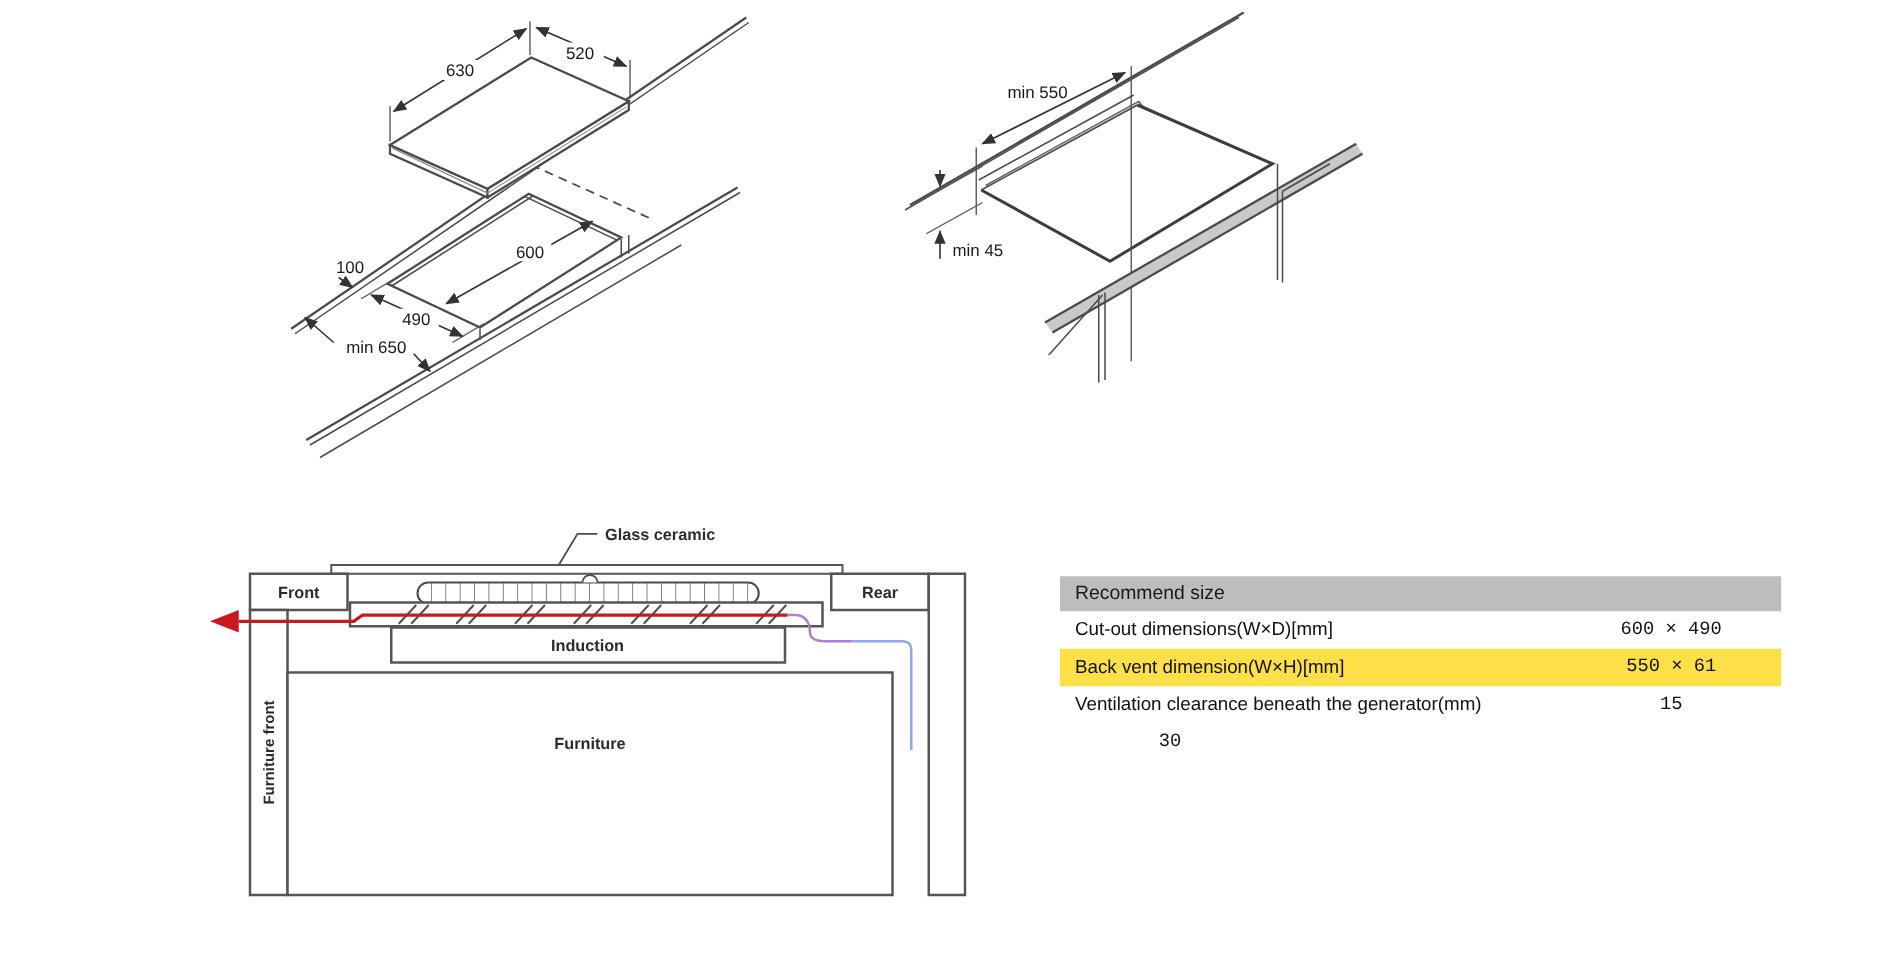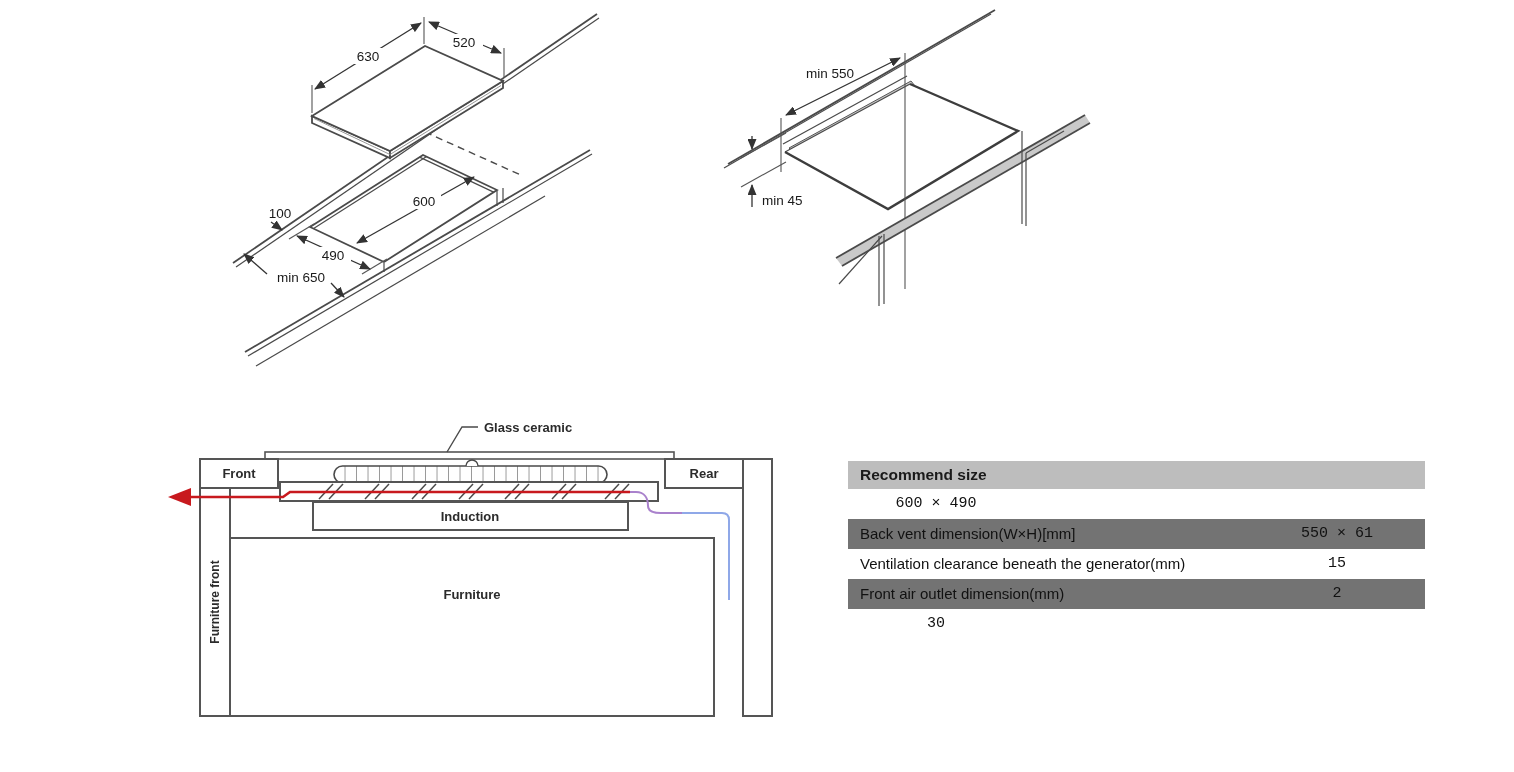--- a/index.html
+++ b/index.html
@@ -12,24 +12,24 @@
   .dimln{stroke:#333333;stroke-width:1.3;fill:none;}
   .ext{stroke:#555555;stroke-width:1.1;fill:none;}
   .dash{stroke:#4a4a4a;stroke-width:1.4;fill:none;stroke-dasharray:7 5;}
   .whitefill{fill:#ffffff;stroke:#4a4a4a;stroke-width:1.8;}
   .boxcs{fill:#ffffff;stroke:#555555;stroke-width:2;}
   .dimtxt{font:13.5px "Liberation Sans", sans-serif;fill:#1a1a1a;}
   .cstxt{font:bold 13px "Liberation Sans", sans-serif;fill:#2b2b2b;}
   .grayfill{fill:#c9c9c9;}
   
   #spec-table{position:absolute;left:848px;top:461px;width:577px;font-size:15px;color:#111;}
-  #spec-table .t-header{background:#bdbdbd;font-weight:bold;height:28px;line-height:28px;
+  #spec-table .t-header{background:#bdbdbd;font-weight:normal;height:28px;line-height:28px;
       padding-left:12px;font-size:15.5px;color:#1a1a1a;}
   #spec-table .t-row{display:flex;height:30px;line-height:30px;}
-  #spec-table .t-row.alt{background:#737373;}
+  #spec-table .t-row.alt{background:#fde047;}
   #spec-table .t-label{flex:1;padding-left:12px;white-space:nowrap;}
   #spec-table .t-value{width:176px;text-align:center;font-family:Liberation Mono, monospace;}
 </style>
 </head>
 <body>
 
 <div id="stage">
 
   <svg style="left:150px;top:0px" width="480" height="390" viewBox="150 0 480 390">
     <defs>
@@ -211,32 +211,29 @@
 
     <g>
       <polyline points="478,427 462,427 447,452" stroke="#4a4a4a" stroke-width="1.4" fill="none"></polyline>
       <text class="cstxt" x="484" y="432">Glass ceramic</text>
     </g>
   </svg>
 
   <div id="spec-table">
     <div class="t-header">Recommend size</div>
     <div class="t-row">
+      <div class="t-label">Cut-out dimensions(W×D)[mm]</div>
       <div class="t-value">600 × 490</div>
     </div>
     <div class="t-row alt">
       <div class="t-label">Back vent dimension(W×H)[mm]</div>
       <div class="t-value">550 × 61</div>
     </div>
     <div class="t-row">
       <div class="t-label">Ventilation clearance beneath the generator(mm)</div>
       <div class="t-value">15</div>
     </div>
-    <div class="t-row alt">
-      <div class="t-label">Front air outlet dimension(mm)</div>
-      <div class="t-value">2</div>
-    </div>
     <div class="t-row">
       <div class="t-value">30</div>
     </div>
   </div>
 
 </div>
 
 </body></html>

